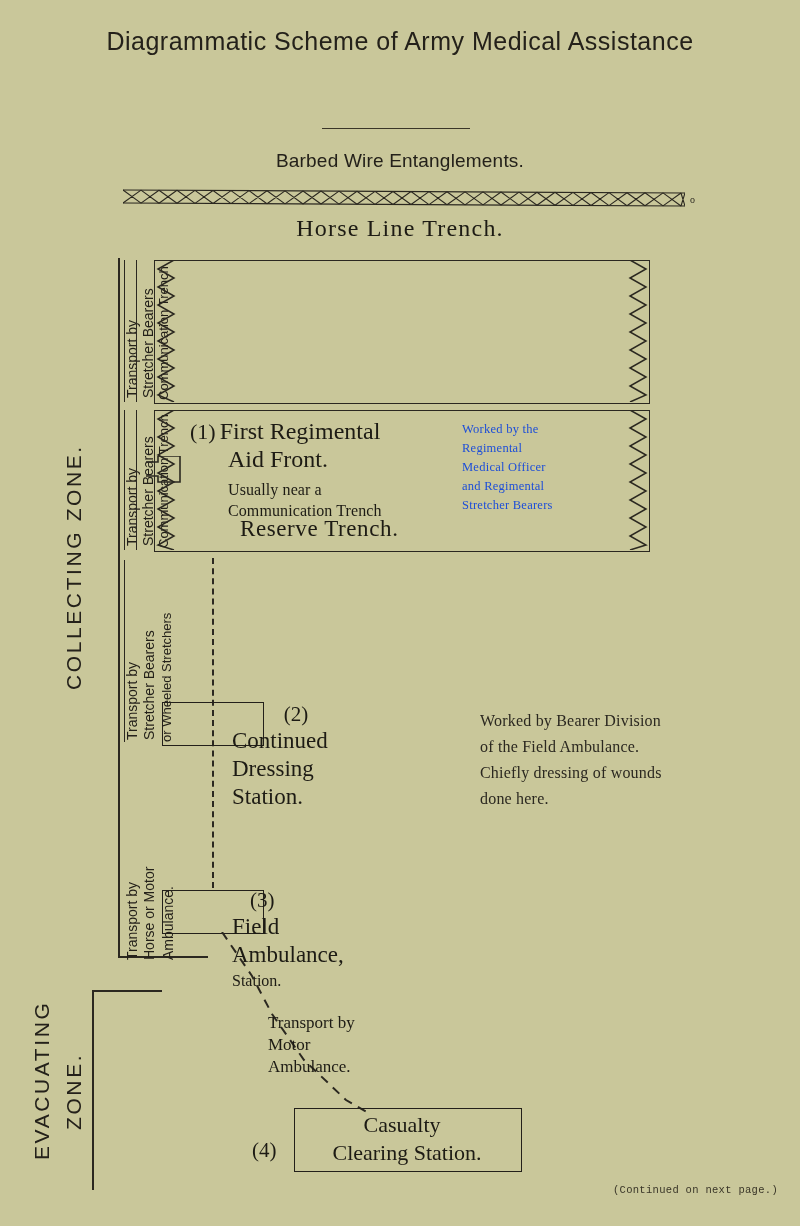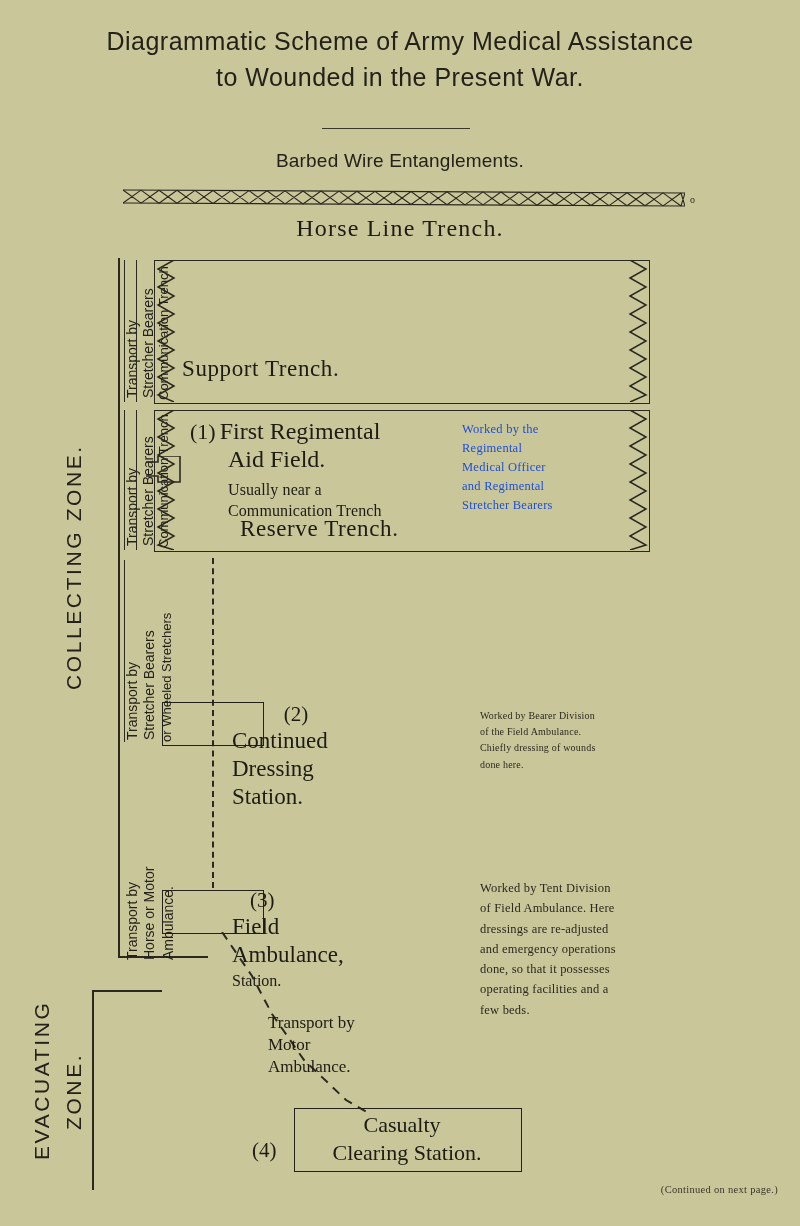--- a/index.html
+++ b/index.html
@@ -134,21 +134,21 @@
   .station-box {
     position:absolute; border:1.9px solid #23201a; background:transparent;
   }
 
   .ads-text { position:absolute; left:110px; top:142px; width:200px; }
   .ads-num { font-size:21px; text-align:center; width:92px; margin-left:18px;}
   .ads-l { font-size:23px; line-height:1.22; }
 
   .ads-side {
     position:absolute; left:358px; top:148px; width:206px;
-    font-size:10px; line-height:1.62; letter-spacing:0.2px; color:#2b2820;
+    font-size:16px; line-height:1.62; letter-spacing:0.2px; color:#2b2820;
   }
 
   .fa-text { position:absolute; left:110px; top:328px; width:230px; }
   .fa-num { font-size:21px; margin-left:18px; }
   .fa-l { font-size:23px; line-height:1.22; }
   .fa-sub { font-size:16px; line-height:1.3; margin-top:2px; }
 
   .fa-side {
     position:absolute; left:358px; top:318px; width:208px;
     font-size:12.5px; line-height:1.62; letter-spacing:0.2px; color:#2b2820;
@@ -169,32 +169,31 @@
     position:absolute;
     font-family:"Liberation Sans", sans-serif;
     font-size:21px; letter-spacing:2.6px; color:#24211a;
     white-space:nowrap; transform-origin:0 0; transform:rotate(-90deg);
   }
 
   .frame-line { position:absolute; background:#2b2820; }
 
   .continued {
     position:absolute; right:22px; top:1184px;
-    font-family:Liberation Serif, serif;
+    font-family:Liberation Mono, monospace;
     font-size:10.5px; color:#3a3628; letter-spacing:0.3px;
   }
 </style>
 </head>
 <body>
 
 <div class="page">
 
   <div class="title-block">
     <div class="title-line l1">Diagrammatic Scheme of Army Medical Assistance</div>
-    <div class="title-line l2">to Wounded in the Present War.</div>
   </div>
   <div class="title-rule"></div>
 
   <div class="barbed-label">Barbed Wire Entanglements.</div>
   <div class="wire-row">
     <svg width="562" height="22" viewBox="0 0 562 22" preserveAspectRatio="none">
       <g stroke="#2b2820" stroke-width="1.2" fill="none">
         <line x1="0" y1="4" x2="562" y2="7"></line>
         <line x1="0" y1="17" x2="562" y2="20"></line>
 
@@ -219,21 +218,20 @@
 
   <div class="diagram">
 
     <div class="vsep" style="left:2px; top:2px; height:142px;"></div>
     <div class="vlabel vl-sm" style="left:2px; top:140px;">Transport by</div>
     <div class="vlabel vl-sm" style="left:18px; top:140px;">Stretcher Bearers</div>
     <div class="vsep" style="left:14px; top:2px; height:142px;"></div>
     <div class="vlabel vl-xs" style="left:34px; top:142px;">Communication Trench</div>
 
     <div class="trench-box support-box"></div>
-    <div class="support-label">Support Trench.</div>
 
     <div class="zig" style="left:30px; top:2px; height:142px;">
       <svg width="30" height="142" viewBox="0 0 30 142" preserveAspectRatio="none">
         <polyline points="22,0 6,9 22,18 6,27 22,36 6,45 22,54 6,63 22,72 6,81 22,90 6,99 22,108 6,117 22,126 6,135 22,142" fill="none" stroke="#2b2820" stroke-width="1.5"></polyline>
       </svg>
     </div>
     <div class="zig" style="left:500px; top:2px; height:142px;">
       <svg width="30" height="142" viewBox="0 0 30 142" preserveAspectRatio="none">
         <polyline points="8,0 24,9 8,18 24,27 8,36 24,45 8,54 24,63 8,72 24,81 8,90 24,99 8,108 24,117 8,126 24,135 8,142" fill="none" stroke="#2b2820" stroke-width="1.5"></polyline>
       </svg>
@@ -262,21 +260,21 @@
       <svg width="36" height="30" viewBox="0 0 36 30">
         <polyline points="0,6 12,6 12,0 34,0 34,26 12,26 12,20 0,20" fill="none" stroke="#2b2820" stroke-width="1.6"></polyline>
       </svg>
     </div>
 
     <div class="rt-main">
       <div>
         <span class="rt-num">(1)</span>
         <span class="rt-h1">First Regimental</span>
       </div>
-      <div class="rt-h2" style="margin-left:38px;">Aid Field.</div>
+      <div class="rt-h2" style="margin-left:38px;">Aid Front.</div>
       <div class="rt-sub" style="margin-left:38px;">Usually near a</div>
       <div class="rt-sub" style="margin-left:38px; margin-top:0;">Communication Trench</div>
     </div>
     <div class="reserve-label">Reserve Trench.</div>
 
     <div class="rt-side">
       <div>Worked by the</div>
       <div>Regimental</div>
       <div>Medical Officer</div>
       <div>and Regimental</div>
@@ -315,29 +313,20 @@
 
     <div class="station-box" style="left:40px; top:330px; width:100px; height:42px;"></div>
 
     <div class="fa-text">
       <div class="fa-num">(3)</div>
       <div class="fa-l">Field</div>
       <div class="fa-l">Ambulance,</div>
       <div class="fa-sub">Station.</div>
     </div>
 
-    <div class="fa-side">
-      <div>Worked by Tent Division</div>
-      <div>of Field Ambulance. Here</div>
-      <div>dressings are re-adjusted</div>
-      <div>and emergency operations</div>
-      <div>done, so that it possesses</div>
-      <div>operating facilities and a</div>
-      <div>few beds.</div>
-    </div>
 
     <div style="position:absolute; left:96px; top:372px; width:220px; height:190px;">
       <svg width="220" height="190" viewBox="0 0 220 190">
         <polyline points="4,0 34,44 54,82 86,128 128,168 152,182" fill="none" stroke="#2b2820" stroke-width="2" stroke-dasharray="9,7"></polyline>
       </svg>
     </div>
 
     <div class="transport-text">
       <div>Transport by</div>
       <div>Motor</div>

